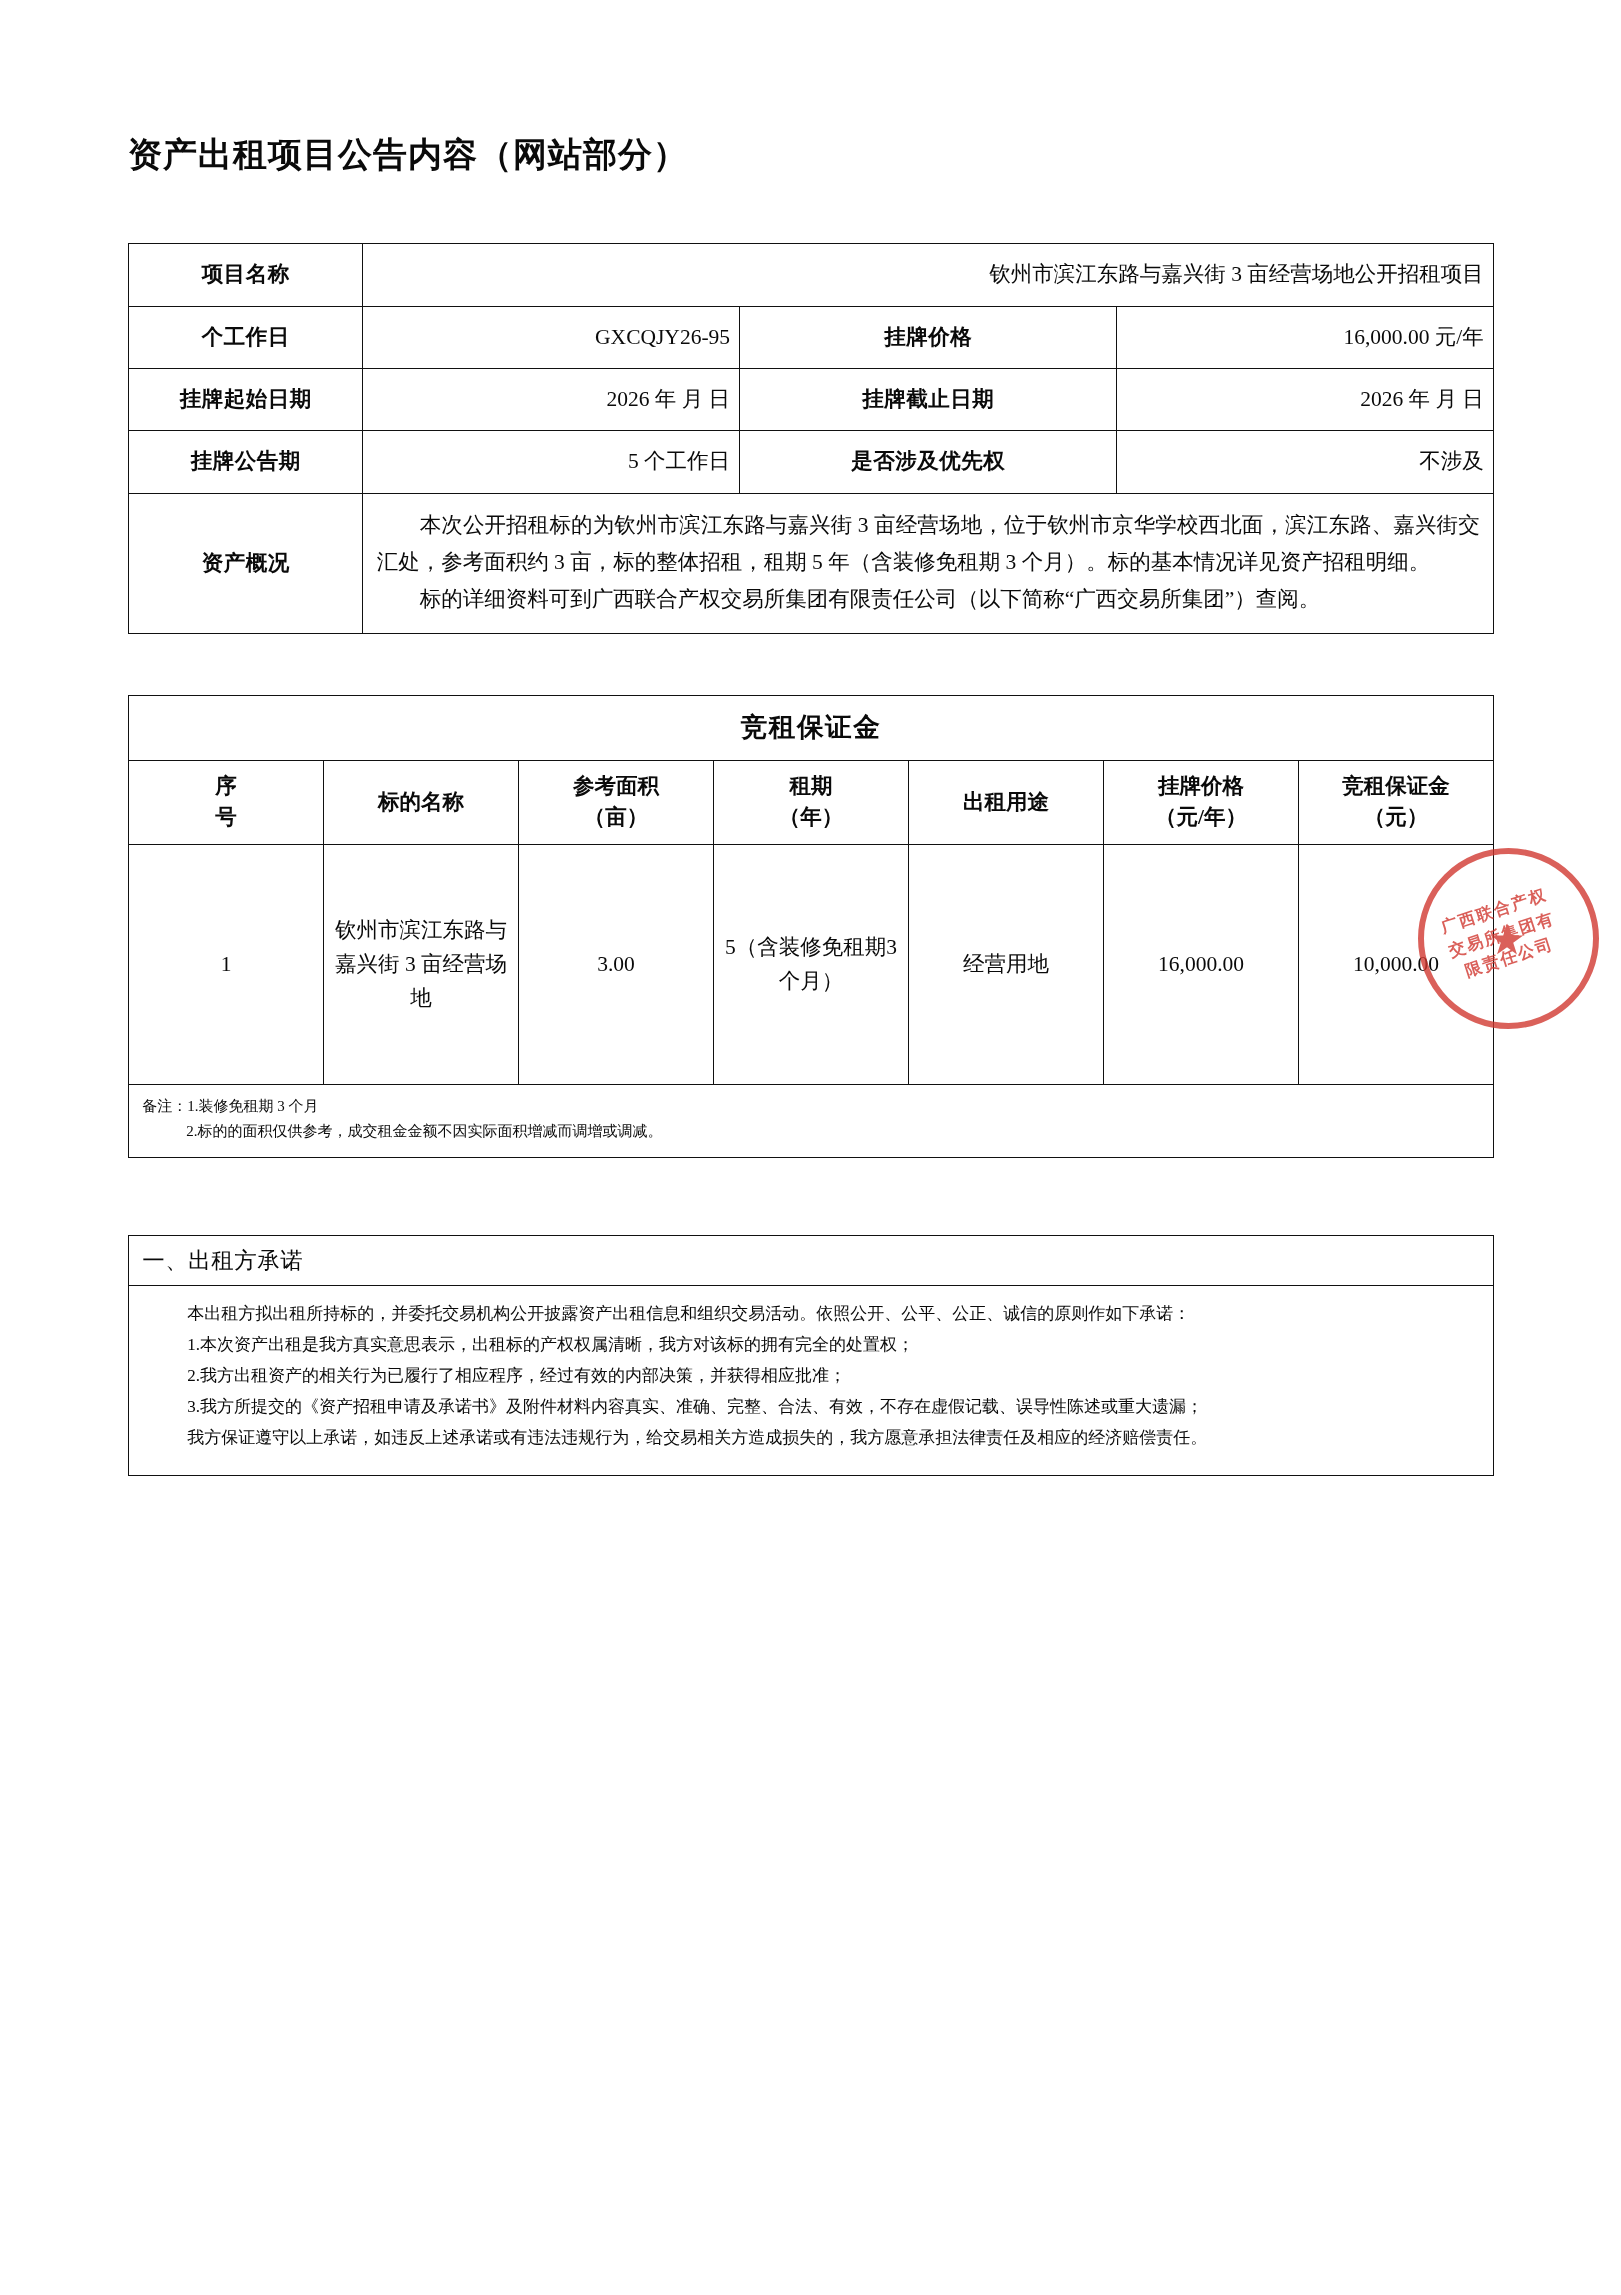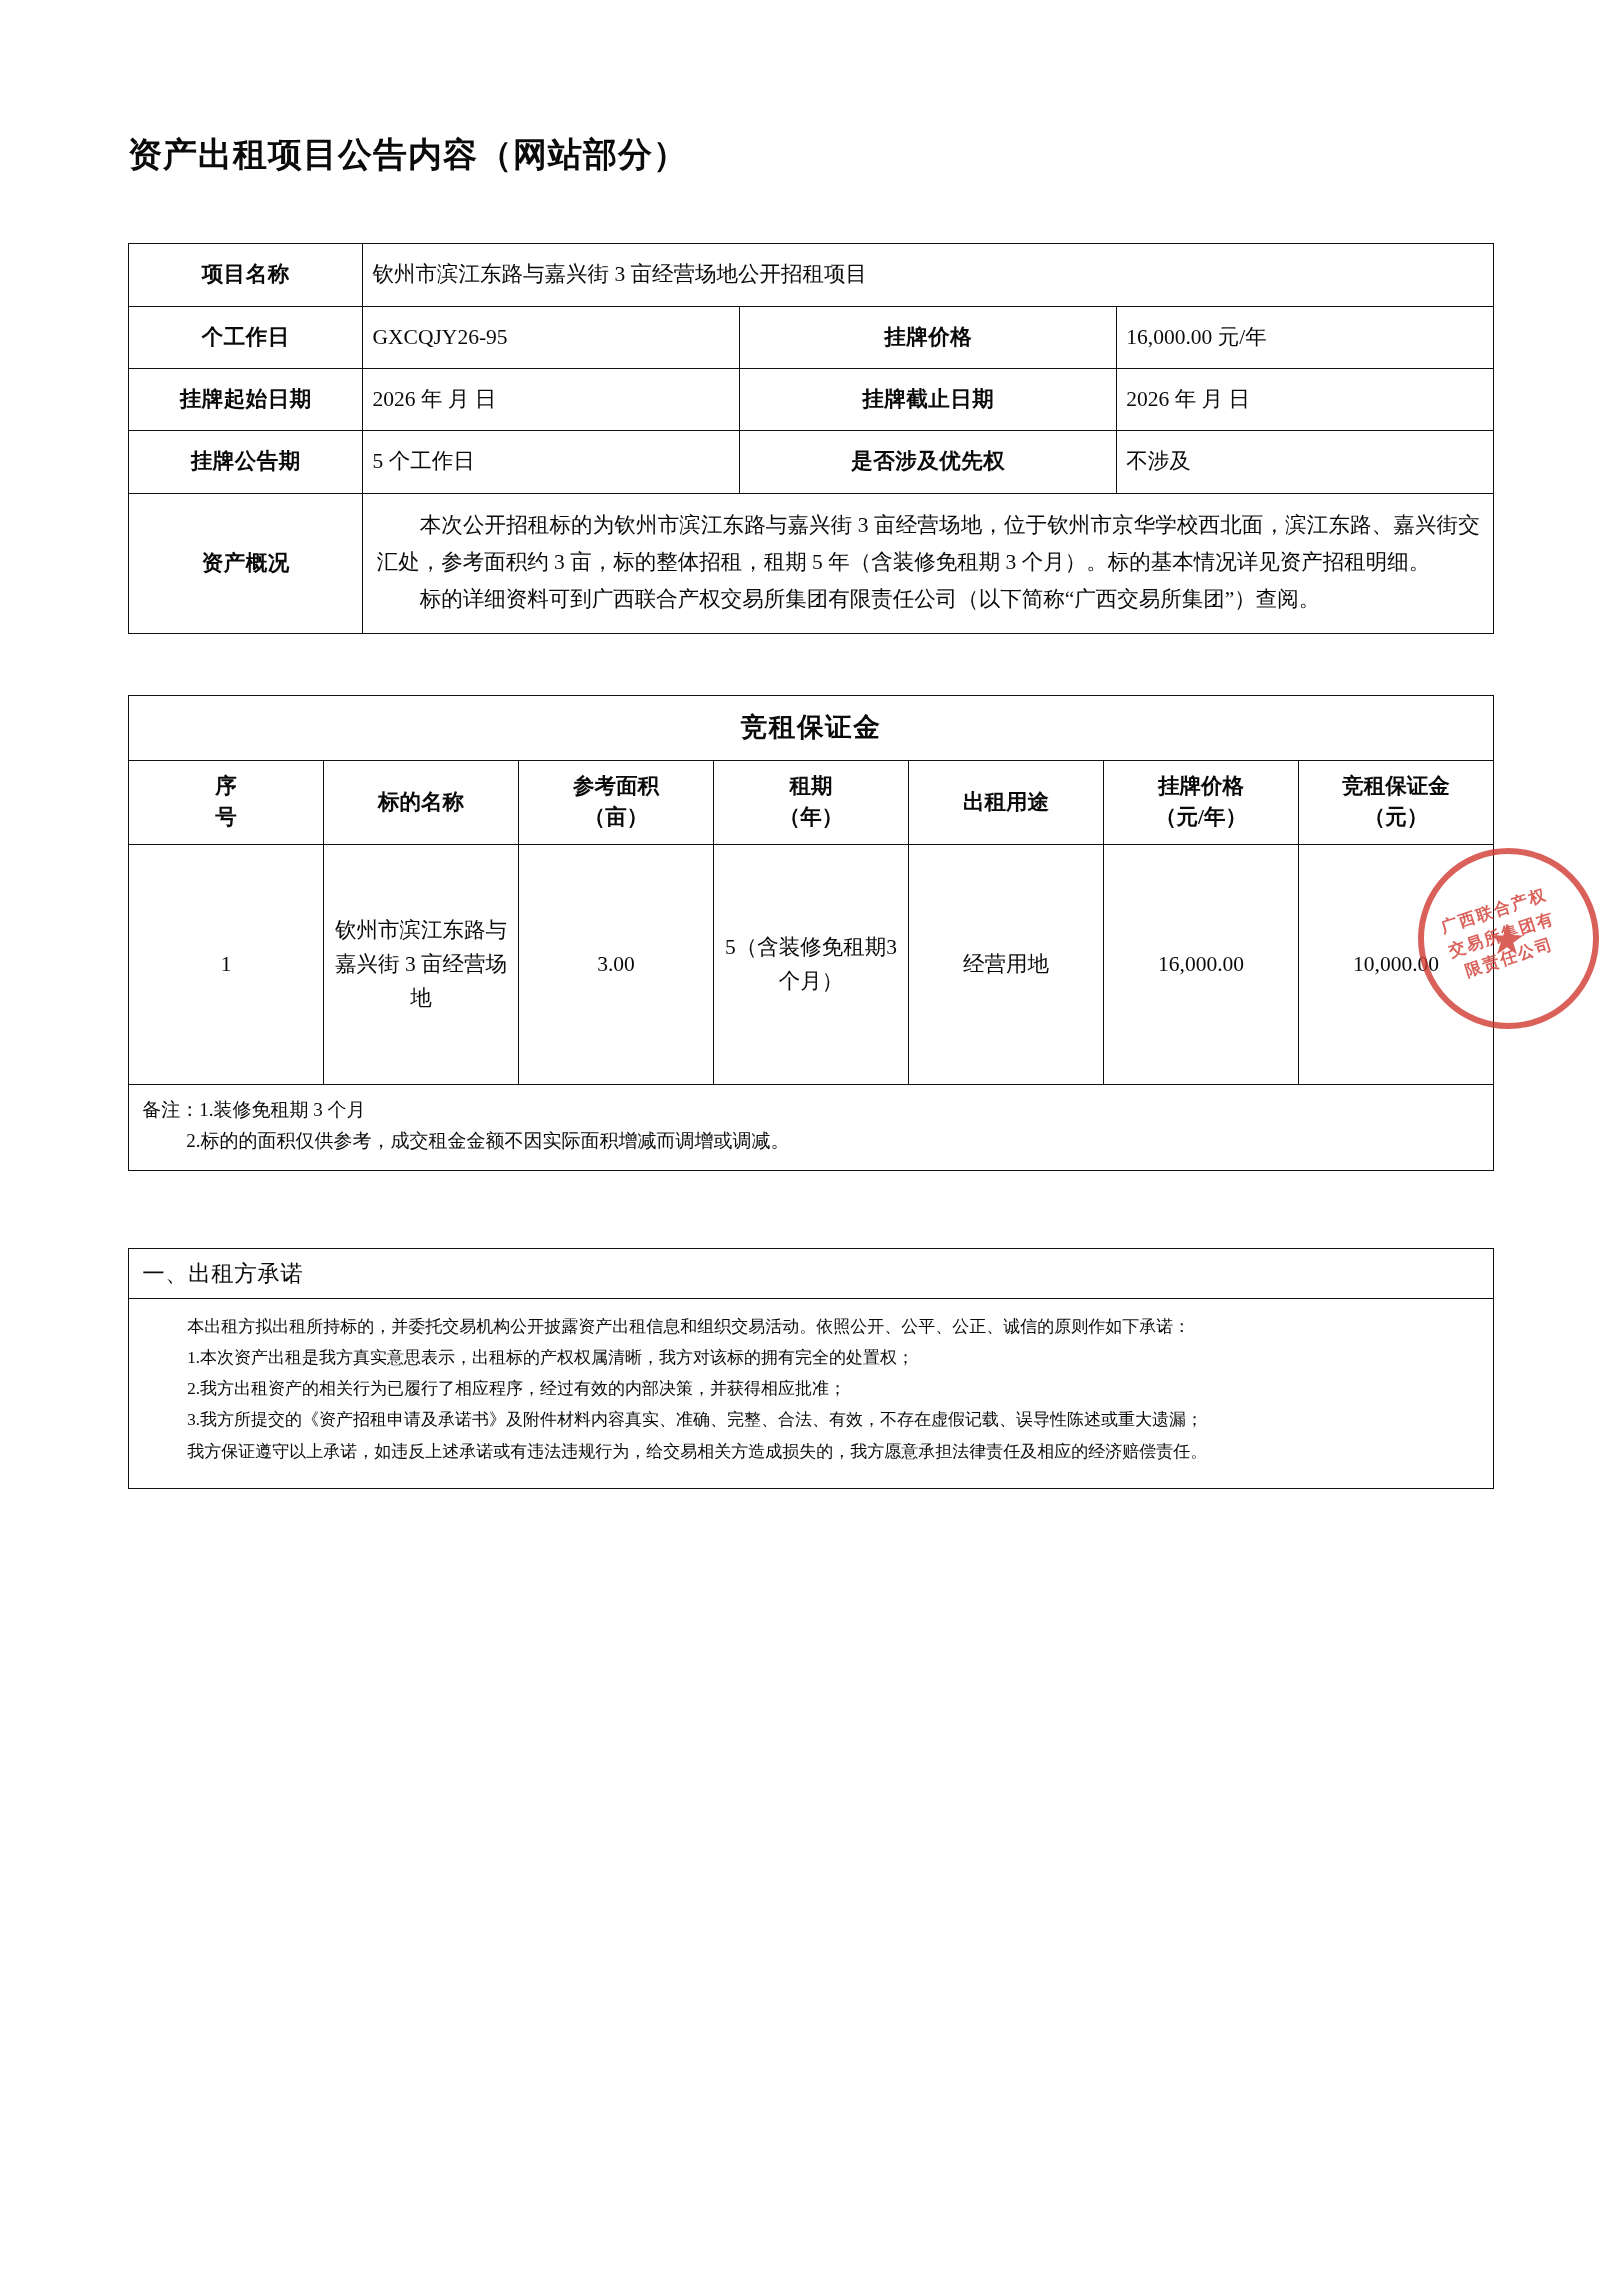--- a/index.html
+++ b/index.html
@@ -52,21 +52,21 @@
   .tbl-main td {
     height: 47px;
   }
   .c-label {
     text-align: center;
     font-weight: bold;
     font-size: 21.5px;
     letter-spacing: 0.5px;
   }
   .c-val {
-    text-align: left;
+    text-align: right;
     font-size: 21.5px;
   }
   .cell-para {
     text-align: justify;
     text-justify: inter-ideograph;
     font-size: 21.5px;
     line-height: 1.72;
     padding: 13.3px 13.3px 15.3px 13.3px;
   }
   .cell-para p {
@@ -92,21 +92,21 @@
     line-height: 1.45;
     padding: 10.2px 4.1px;
   }
   .tbl-detail td.data {
     text-align: center;
     font-size: 21.5px;
     line-height: 1.6;
     height: 225px;
   }
   .remark {
-    font-size: 19px;
+    font-size: 15px;
     line-height: 1.65;
     text-align: left;
     padding: 9.2px 13.3px 13.3px 13.3px;
   }
   .remark .l2 {
     padding-left: 44px;
   }
 
   
   .promise-wrap {

